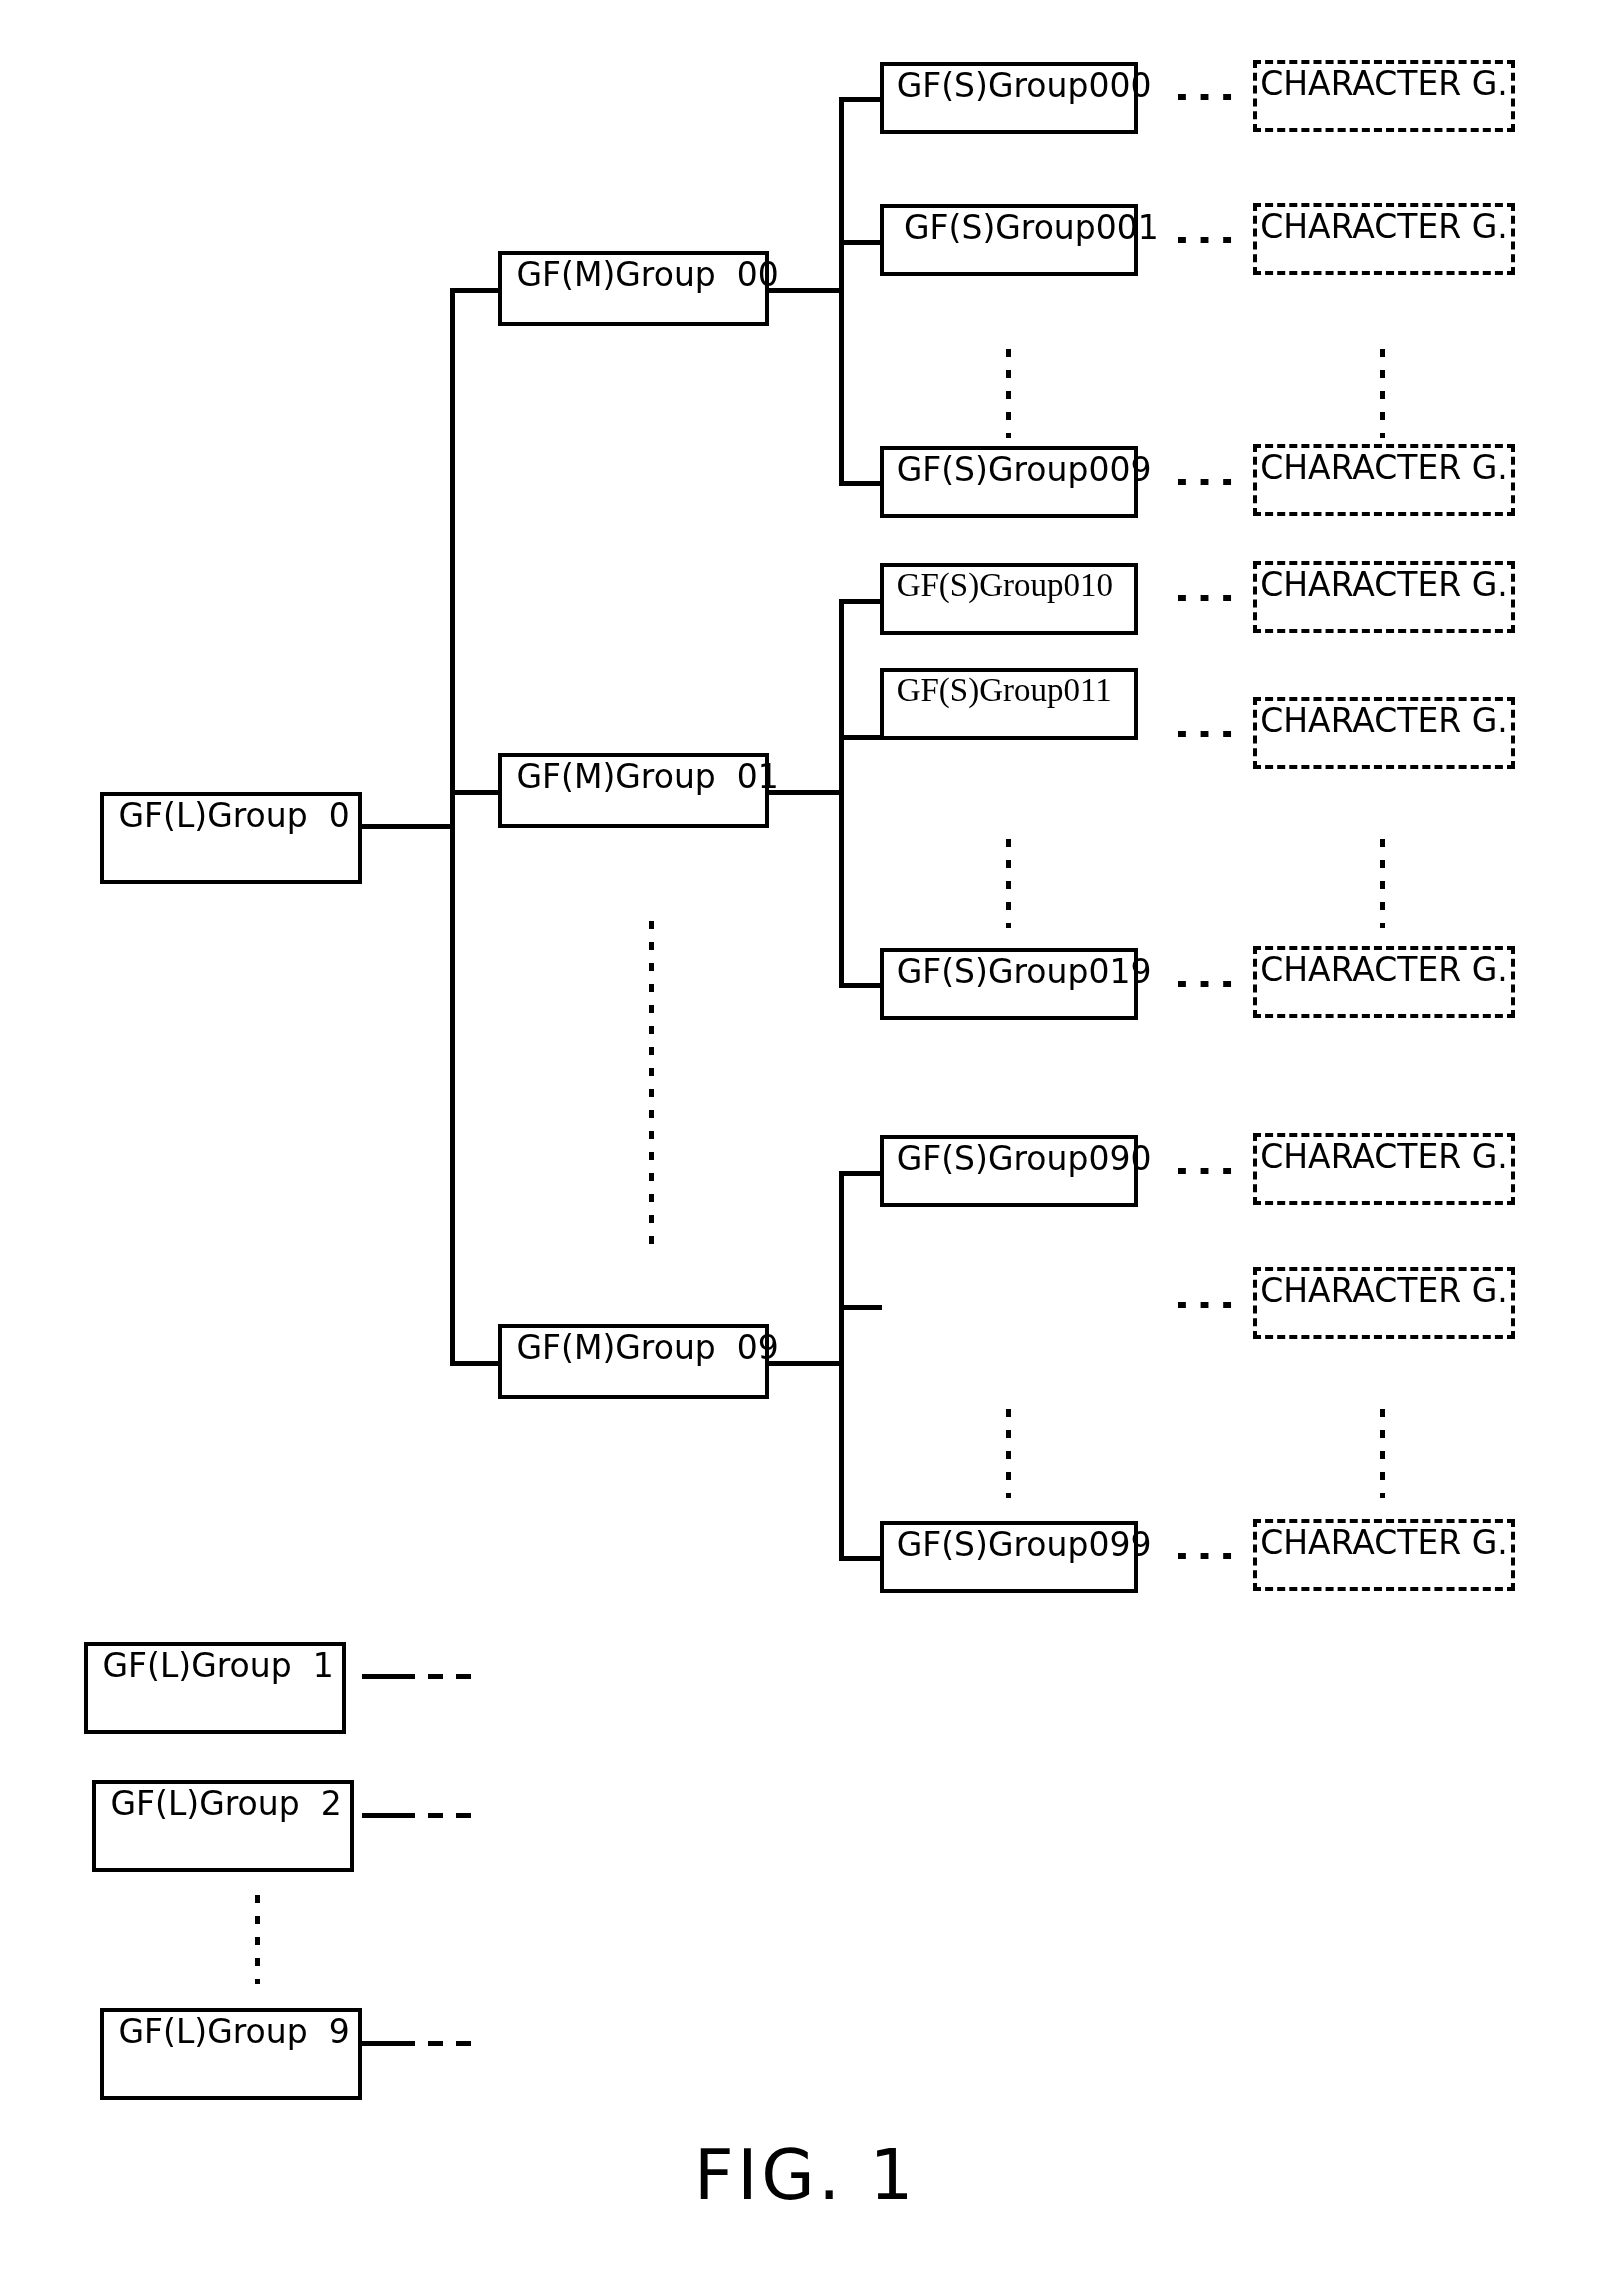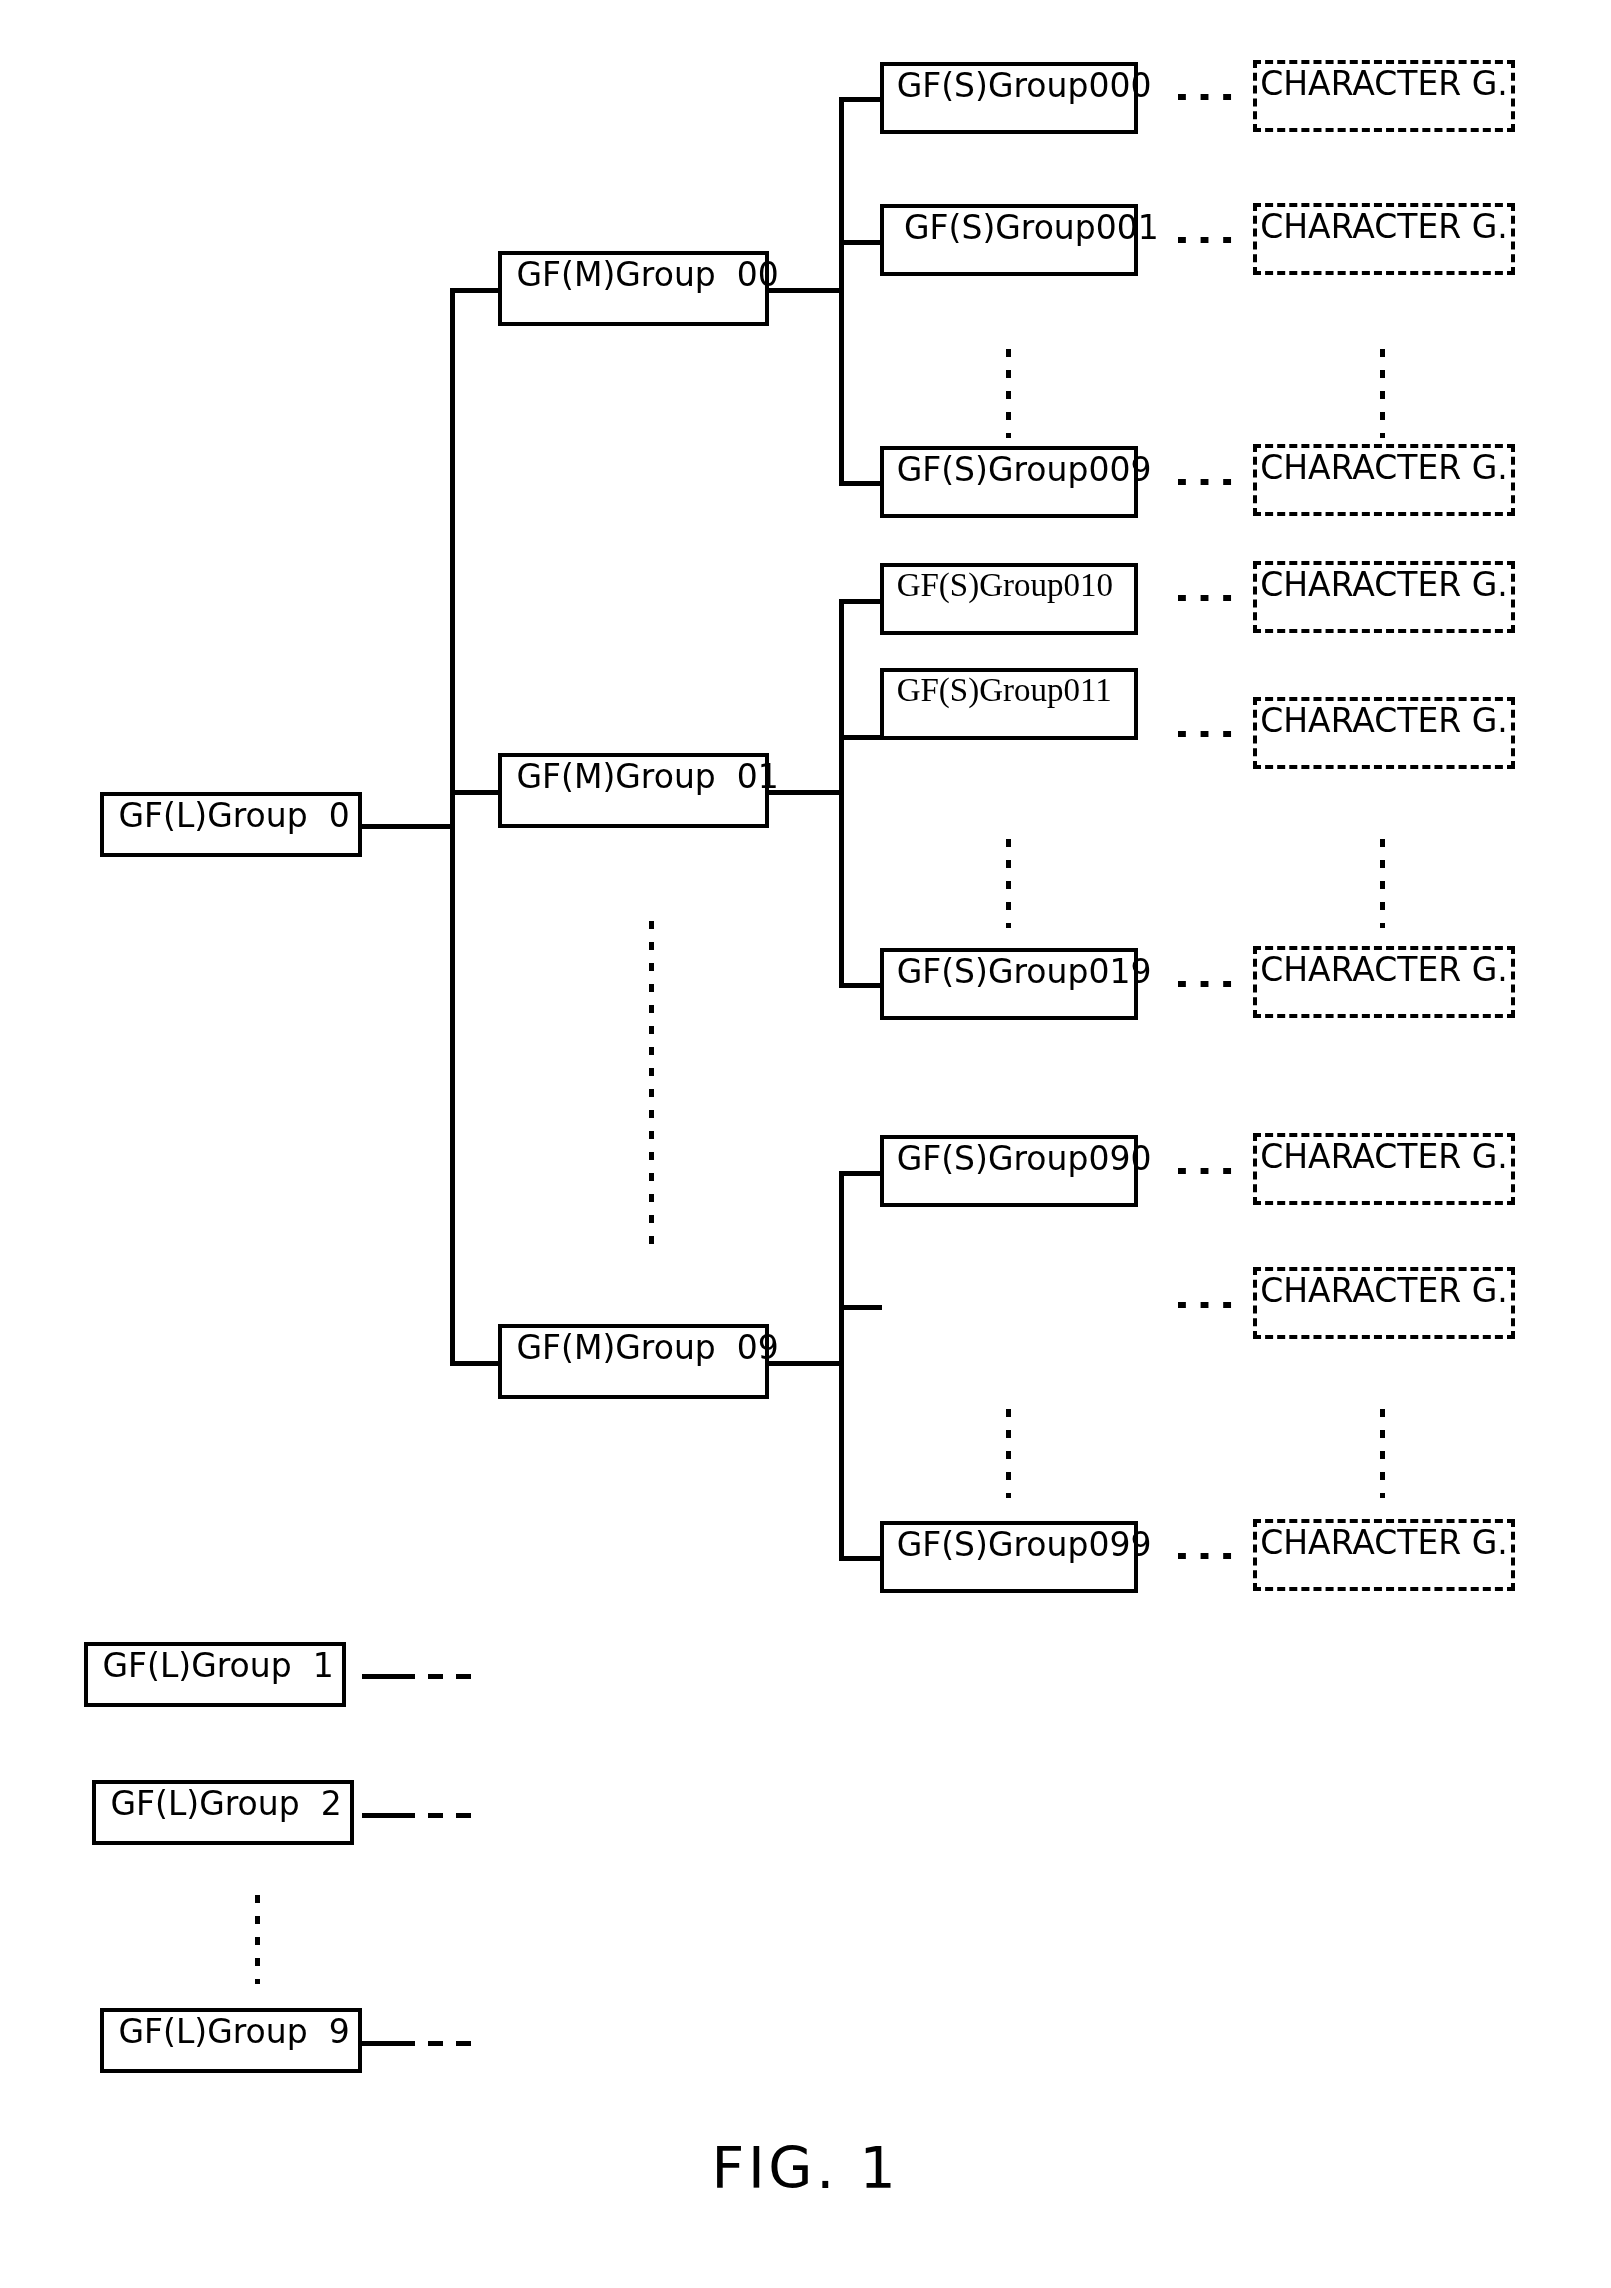--- a/index.html
+++ b/index.html
@@ -24,21 +24,21 @@
     border: 4.5px solid #000000;
     background: #ffffff;
     display: flex;
     justify-content: flex-start;
     white-space: pre;
     color: #000000;
     letter-spacing: 0px;
   }
   .box-l {
     width: 262px;
-    height: 65px;
+    height: 92px;
     font-size: 33px;
     padding-left: 14.5px;
   }
   .box-m {
     width: 271px;
     height: 75px;
     font-size: 33px;
     padding-left: 14.5px;
   }
   .box-s {
@@ -84,21 +84,21 @@
     background-image: linear-gradient(to right, #000 0 15.4px, transparent 15.4px 28px);
     background-size: 28px 4.5px;
     background-repeat: repeat-x;
   }
   
   #caption {
     position: absolute;
     left: 0;
     width: 1611px;
     text-align: center;
-    font-size: 57px;
+    font-size: 69px;
     letter-spacing: 3.6px;
     color: #000000;
     white-space: pre;
   }
 </style>
 </head>
 <body>
 
 <div id="figure">
 

